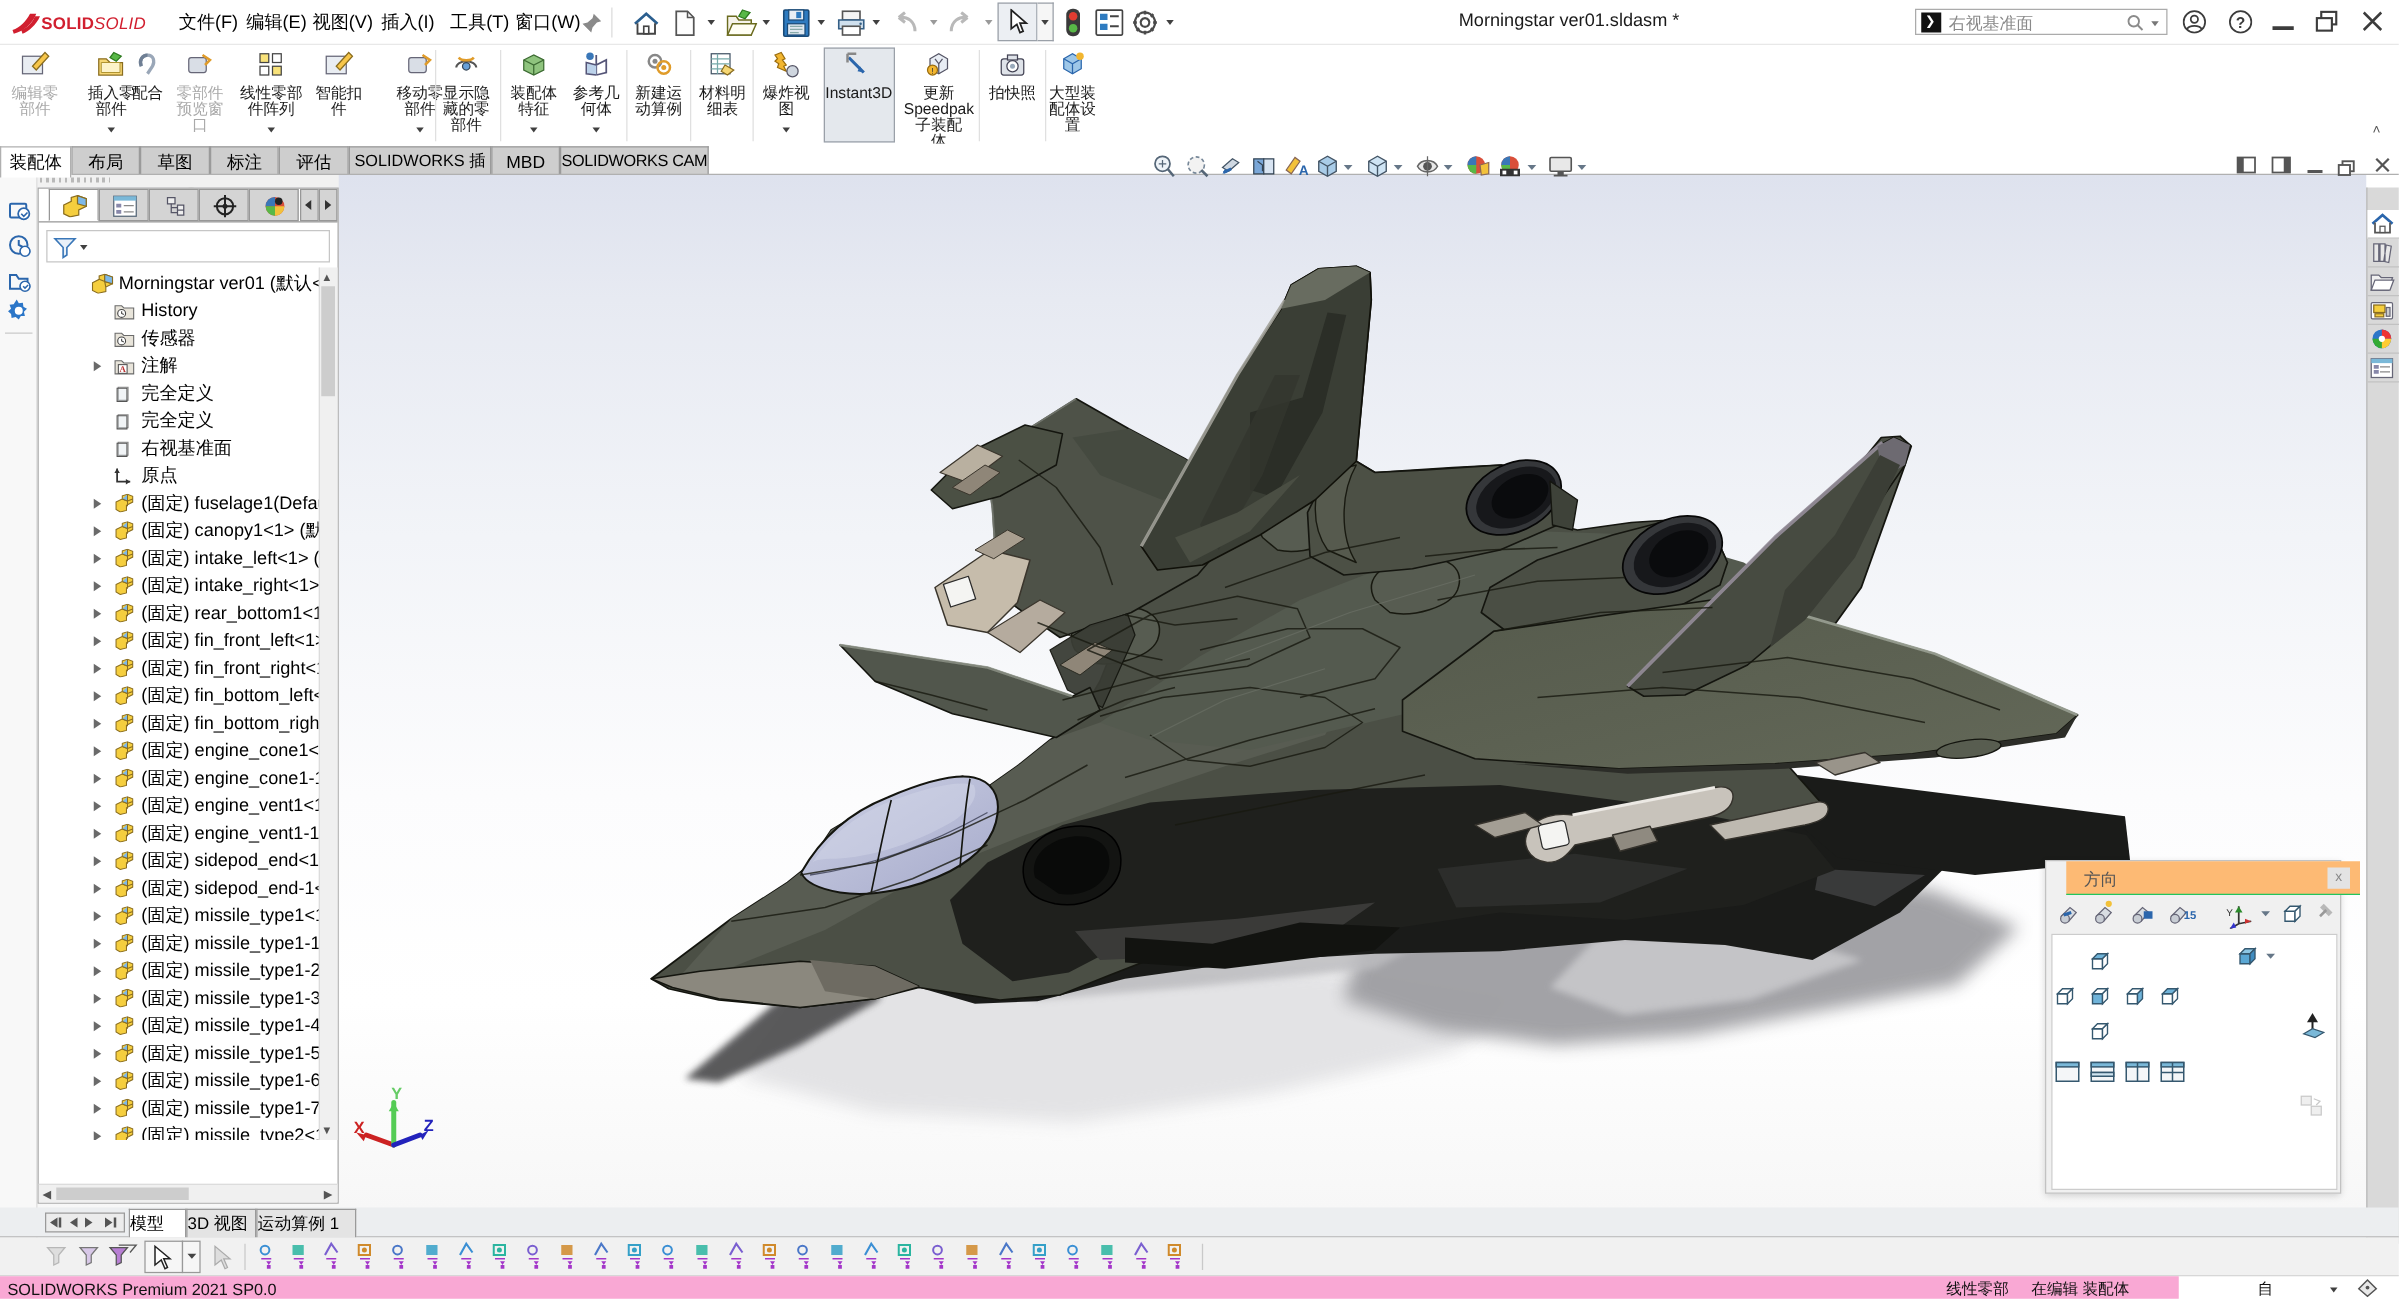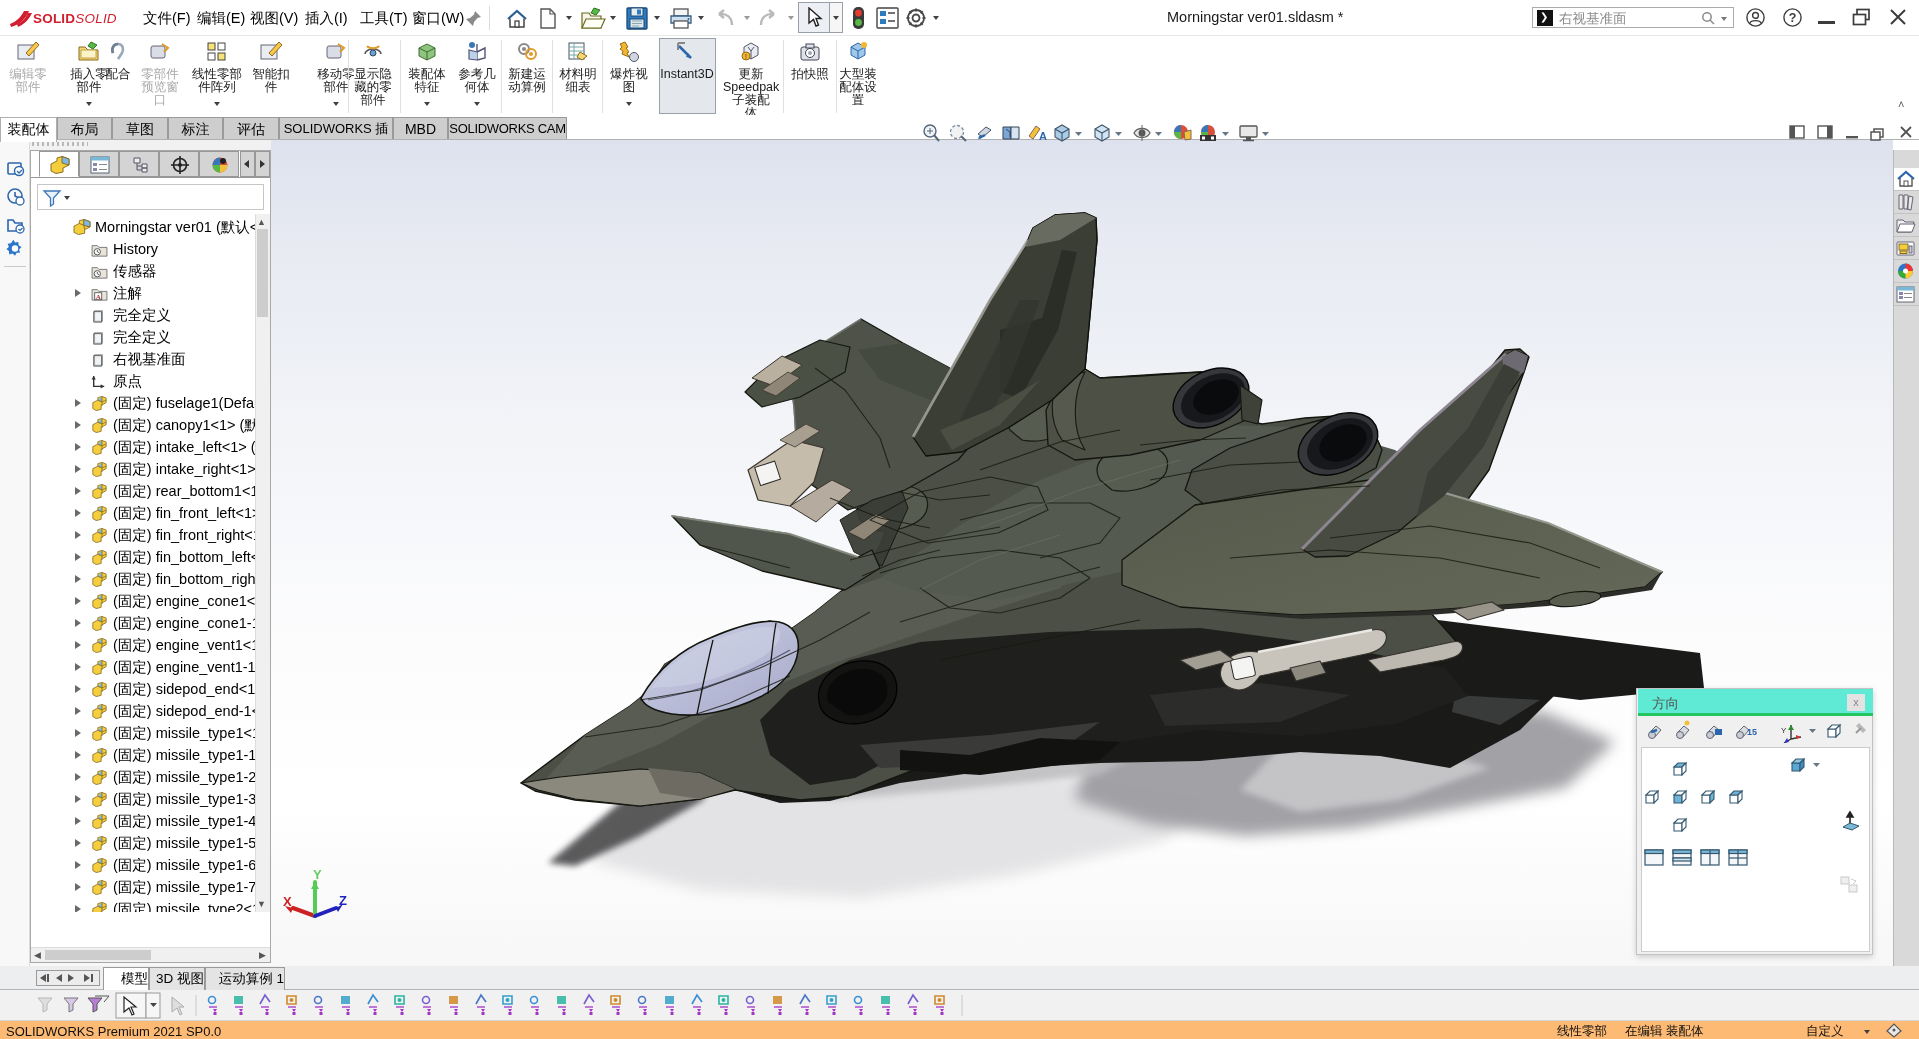--- a/index.html
+++ b/index.html
@@ -20,24 +20,24 @@
 #fmpanel{position:absolute;left:30px;top:150px;width:241px;height:813px;background:#fff;border:1px solid #a8a8a8}
 .ftab{position:absolute;top:0;width:40px;height:26px;background:#d4d4d4;border:1px solid #979797}
 .ftab.active{background:#fff;border-bottom-color:#fff}
 #ftree{position:absolute;left:0px;top:63px;width:225px;height:698px;overflow:hidden;font-size:14.5px;color:#000}
 .trow{position:absolute;left:0;height:22px;line-height:22px;white-space:nowrap}
 .exp{position:absolute;width:0;height:0;border-top:4.5px solid transparent;border-bottom:4.5px solid transparent;border-left:6px solid #6a6a6a}
 #orient{position:absolute;left:1636px;top:688px;width:237px;height:267px;background:#f0f0f0;border:1px solid #c2c2c2;box-shadow:0 2px 6px rgba(0,0,0,.18)}
 #taskpane{position:absolute;left:1893px;top:150px;width:26px;height:845px;background:#d9d9d9;border-left:1px solid #b8b8b8}
 .tpcell{position:absolute;left:0;width:26px;height:23px;border-bottom:1px solid #c2c2c2}
 #bottomtabs{position:absolute;left:0px;top:966px;width:1919px;height:24px;background:#eceef0;border-bottom:1px solid #b5b5b5}
-.btab{position:absolute;top:1px;height:23px;line-height:21px;font-size:13.5px;text-align:right;background:#e4e4e4;border:1px solid #9a9a9a;border-bottom:none}
+.btab{position:absolute;top:1px;height:23px;line-height:21px;font-size:13.5px;text-align:left;background:#e4e4e4;border:1px solid #9a9a9a;border-bottom:none}
 .btab.active{background:#fff}
 #sketchbar{position:absolute;left:0;top:990px;width:1919px;height:31px;background:#f1f1f1;border-bottom:1px solid #d7d7d7}
-#statusbar{position:absolute;left:0;top:1021px;width:1919px;height:18px;background:#fdba74;font-size:12.5px;color:#111}
+#statusbar{position:absolute;left:0;top:1021px;width:1743px;height:18px;background:#f9a8d4;font-size:12.5px;color:#111}
 .vthumb{position:absolute;background:#cdcdcd}
 .sb{position:absolute;background:#f0f0f0}
 .arrbtn{position:absolute;font-size:9px;color:#555;text-align:center}
 </style></head>
 <body>
 
 <div id="titlebar">
   <svg class="abs" style="left:8px;top:7px" width="24" height="22" viewBox="0 0 24 22">
       <path d="M2 17 C8 15 13 10 16 4 L21 4 C18 12 11 18 3 20 Z" fill="#d11f2f"></path>
       <path d="M9 17 C14 15 18 11 20 6 L24 6 C21 13 15 18 10 20 Z" fill="#d11f2f"></path>
@@ -947,21 +947,21 @@
     </div>
  <div id="hscroll">
       <div class="sb" style="left:0px;top:796px;width:239px;height:15px;border-top:1px solid #dcdcdc"></div>
       <div class="arrbtn" style="left:3px;top:799px">◀</div>
       <div class="arrbtn" style="left:228px;top:799px">▶</div>
       <div class="vthumb" style="left:14px;top:799px;width:106px;height:10px"></div>
     </div>
 </div>
 
 <div id="orient">
-    <div class="abs" style="left:1px;top:0;width:235px;height:27px;background:#5eead4;border-bottom:3px solid #22c55e">
+    <div class="abs" style="left:16px;top:0;width:235px;height:27px;background:#fdba74;border-bottom:1px solid #22c55e">
       <span class="abs" style="left:14px;top:6px;font-size:13.5px;color:#555">方向</span>
       <div class="abs" style="left:209px;top:5px;width:18px;height:17px;background:#e3e3e3;color:#888;text-align:center;font-size:11px;line-height:17px">x</div>
     </div>
     <svg class="abs" style="left:6px;top:30px" width="225" height="24" viewBox="0 0 225 24">
       <g transform="translate(4,0)">
         <path d="M2 14 L9 7 L14 11 L8 18 Z" fill="#d8dde2" stroke="#667"></path>
         <circle cx="5" cy="16" r="3.5" fill="#c8cdd4" stroke="#667"></circle>
         <path d="M10 11 l-6 2" stroke="#2b66ac" stroke-width="2.5"></path>
       </g>
       <g transform="translate(32,0)">

